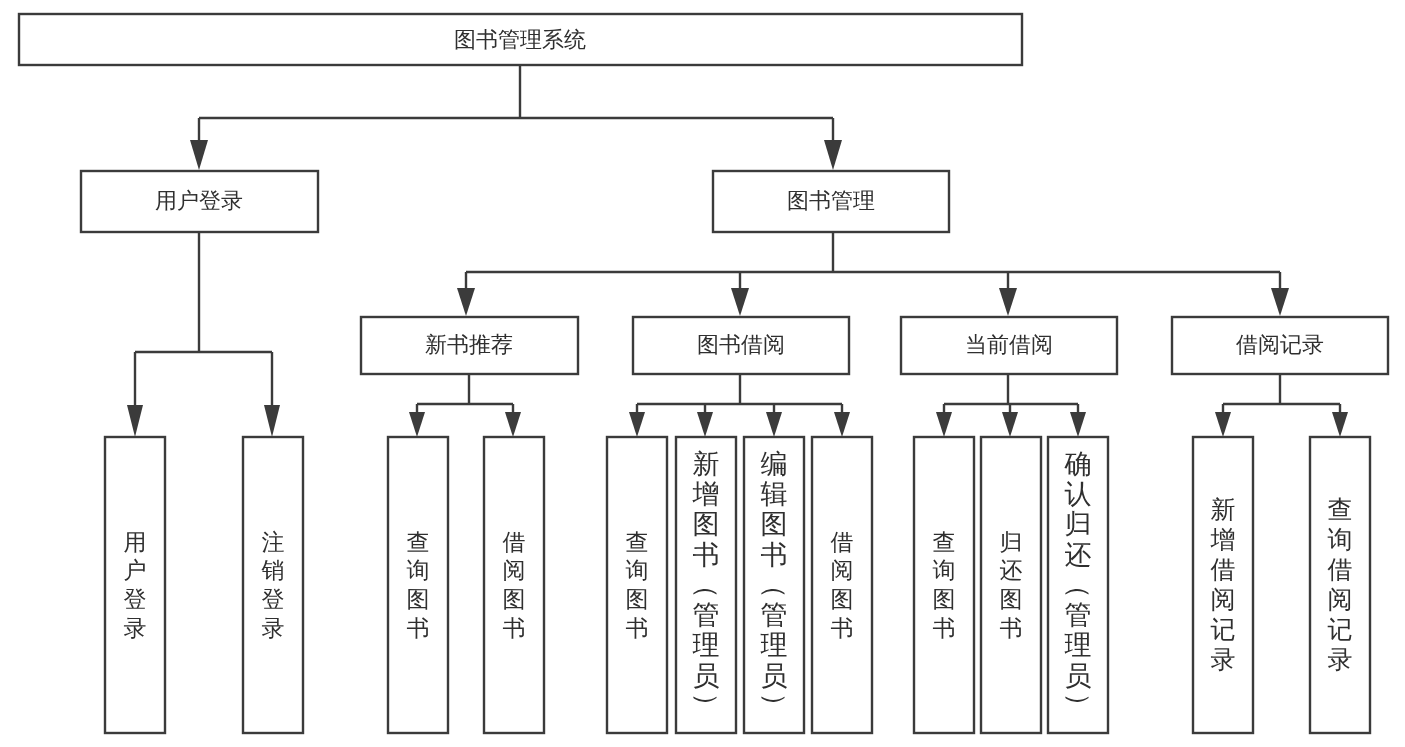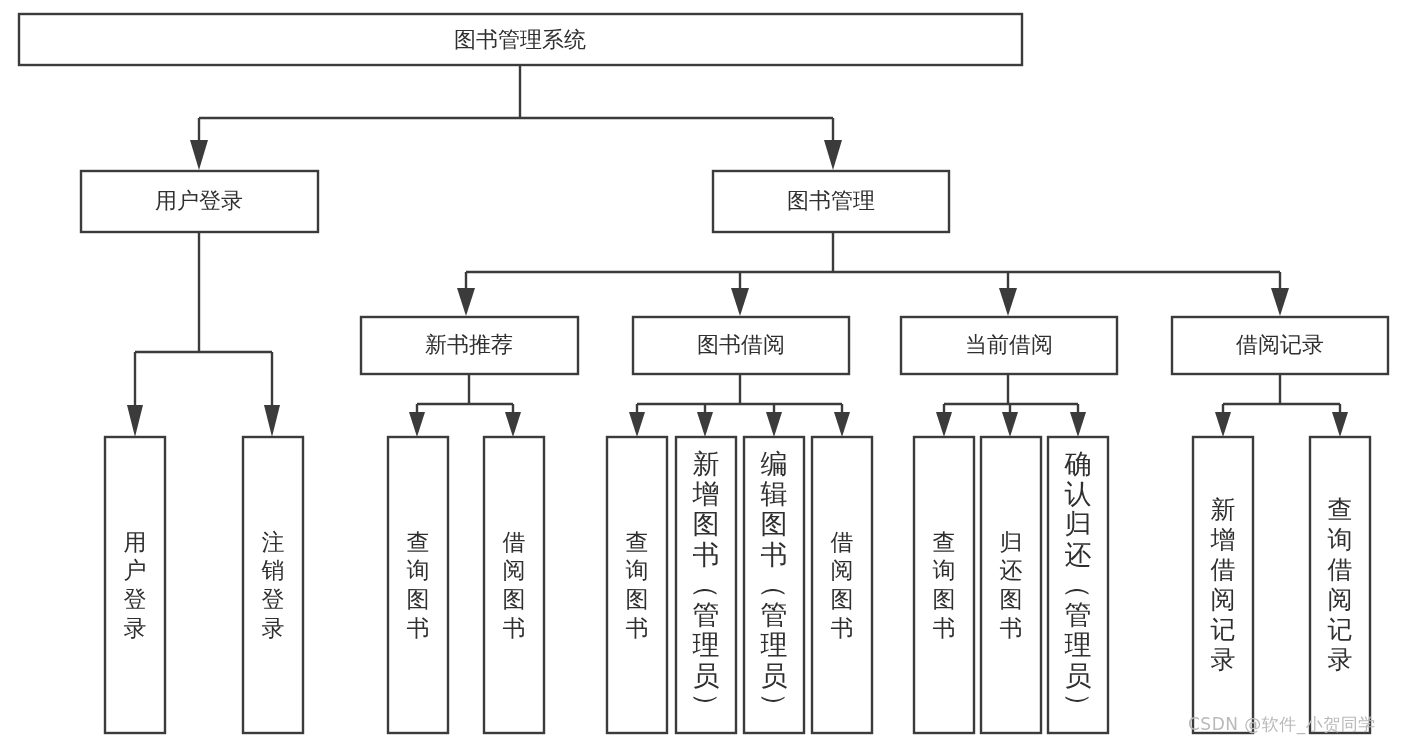--- a/index.html
+++ b/index.html
@@ -292,14 +292,13 @@
     </div>
   <div class="leaf-label" style="left: 1310px; top: 437px; width: 60px; height: 296px; font-size: 25px; line-height: 1.2;">
       <span class="ch">查</span>
       <span class="ch">询</span>
       <span class="ch">借</span>
       <span class="ch">阅</span>
       <span class="ch">记</span>
       <span class="ch">录</span>
     </div>
 
-  <div class="watermark">CSDN @软件_小贺同学</div>
 </div>
 
 </body></html>

